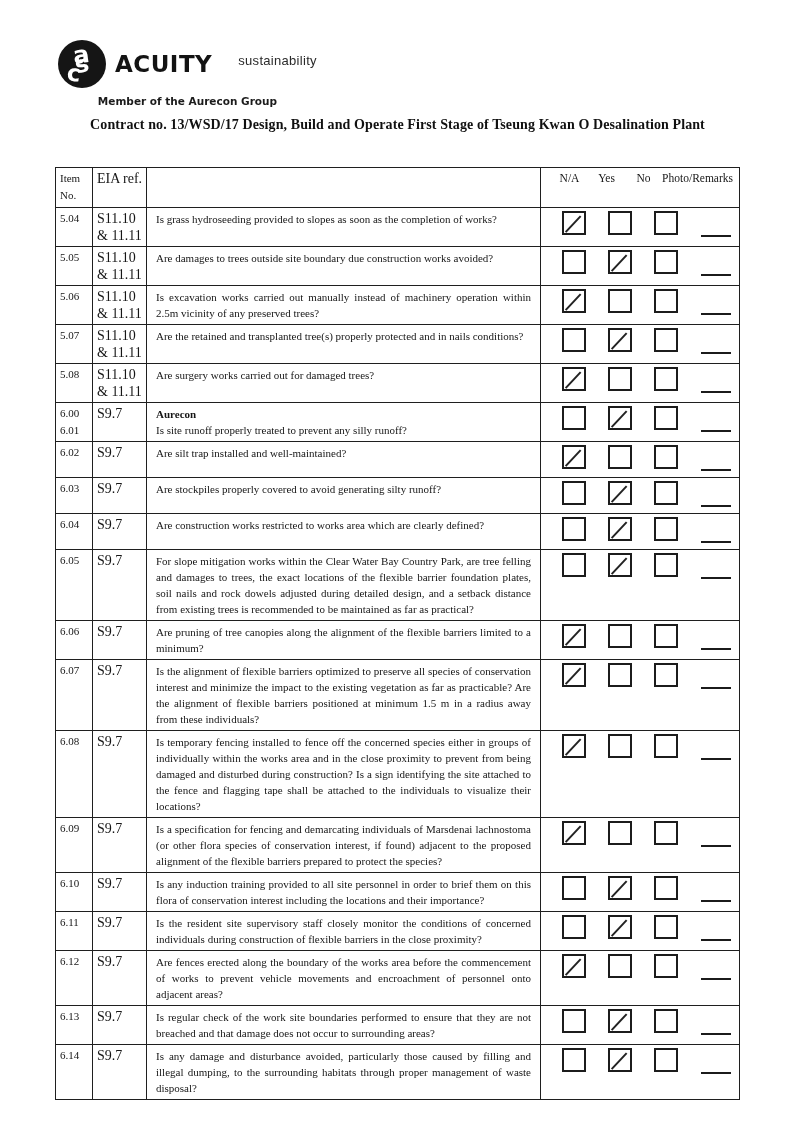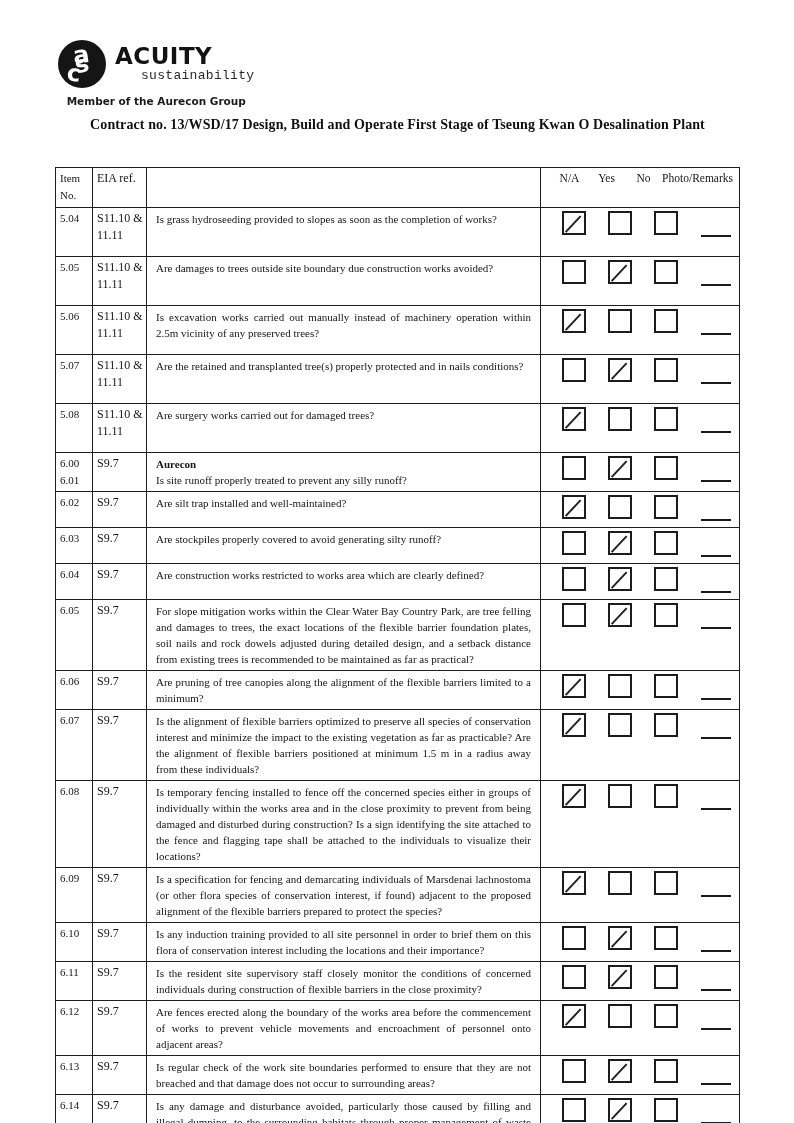--- a/index.html
+++ b/index.html
@@ -22,27 +22,27 @@
     width:48px; height:48px; border-radius:50%;
     background:#151515; position:relative; flex:0 0 auto;
   }
   .logo-circle span {
     position:absolute; color:#ffffff;
     font-family:"DejaVu Sans", sans-serif; font-weight:bold; line-height:1;
   }
   .logo-a { font-size:24px; top:3px;  left:15px; transform:rotate(-8deg); }
   .logo-s { font-size:23px; top:13px; left:17px; transform:rotate(-14deg); }
   .logo-c { font-size:23px; top:22px; left:9px;  transform:rotate(6deg); }
-  .acuity-words { display:flex; flex-direction:column; }
+  .acuity-words { display:flex; }
   .acuity-name {
     font-family:"DejaVu Sans", sans-serif; font-weight:bold;
     font-size:23px; letter-spacing:0.5px; line-height:1; color:#131313;
   }
   .acuity-sub {
-    font-family:Liberation Mono, monospace; font-size:13px; color:#2a2a2a;
+    font-family:Liberation Sans, sans-serif; font-size:13px; color:#2a2a2a;
     margin:1px 0 0 26px; letter-spacing:0.3px; line-height:1.1;
   }
   .acuity-member {
     font-family:"DejaVu Sans", sans-serif; font-weight:bold;
     font-size:10.5px; margin-top:7px; text-align:center; color:#1b1b1b;
   }
   .aurecon-block { position:relative; margin-top:10px; padding-right:2px; }
   .aurecon-text {
     font-family:"DejaVu Sans", sans-serif; font-weight:bold;
     font-size:45px; letter-spacing:-3px; color:#1a1a1a; line-height:1;
@@ -64,21 +64,21 @@
   table.checklist {
     width:685px; border-collapse:collapse; table-layout:fixed;margin-top:34px;
   }
   .checklist th, .checklist td {
     border:1.8px solid #1f1f1f; vertical-align:top;
   }
   .checklist thead tr { height:40px; }
   .checklist tbody tr { height:34px; }
   th { font-weight:normal; text-align:left; }
   .col-item  { width:30px;  font-size:11px; padding:2px 2px 2px 4px; white-space:pre-line; line-height:17px; }
-  .col-eia   { width:47px;  font-size:12px; padding:2px 2px 12px 4px; line-height:17px; }
+  .col-eia   { width:47px;  font-size:14px; padding:2px 2px 2px 4px; line-height:17px; }
   .col-q     { width:375px; font-size:11px; padding:3px 9px; vertical-align:middle; }
   .q-head    { font-weight:bold; line-height:16px; }
   .q-text    { text-align:justify; line-height:16px; }
   .col-checks{ width:auto; padding:3px 6px 8px 10px; vertical-align:middle; }
 
   .check-head { display:flex; font-size:11.5px; padding-top:1px; }
   .check-head .hslot { width:46px; text-align:center; }
   .check-head .hphoto { flex:1; text-align:center; }
 
   .checks { display:flex; align-items:center; }

